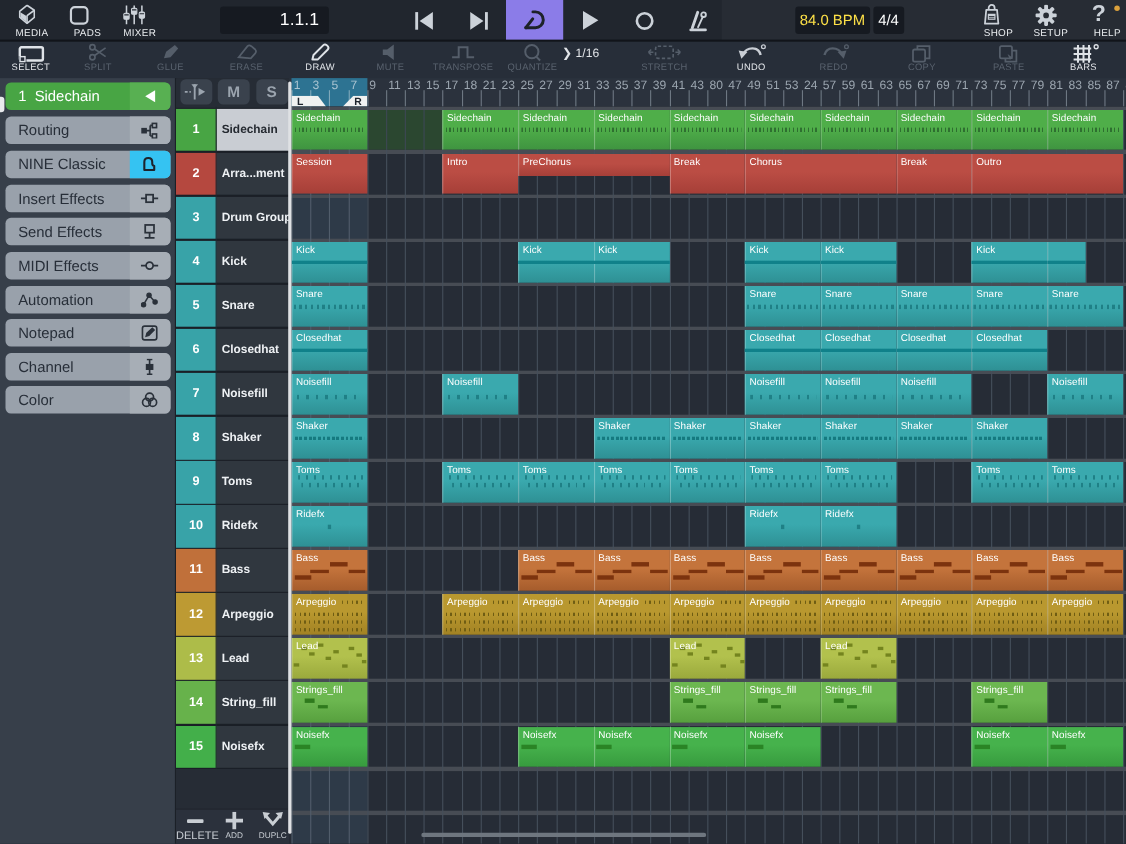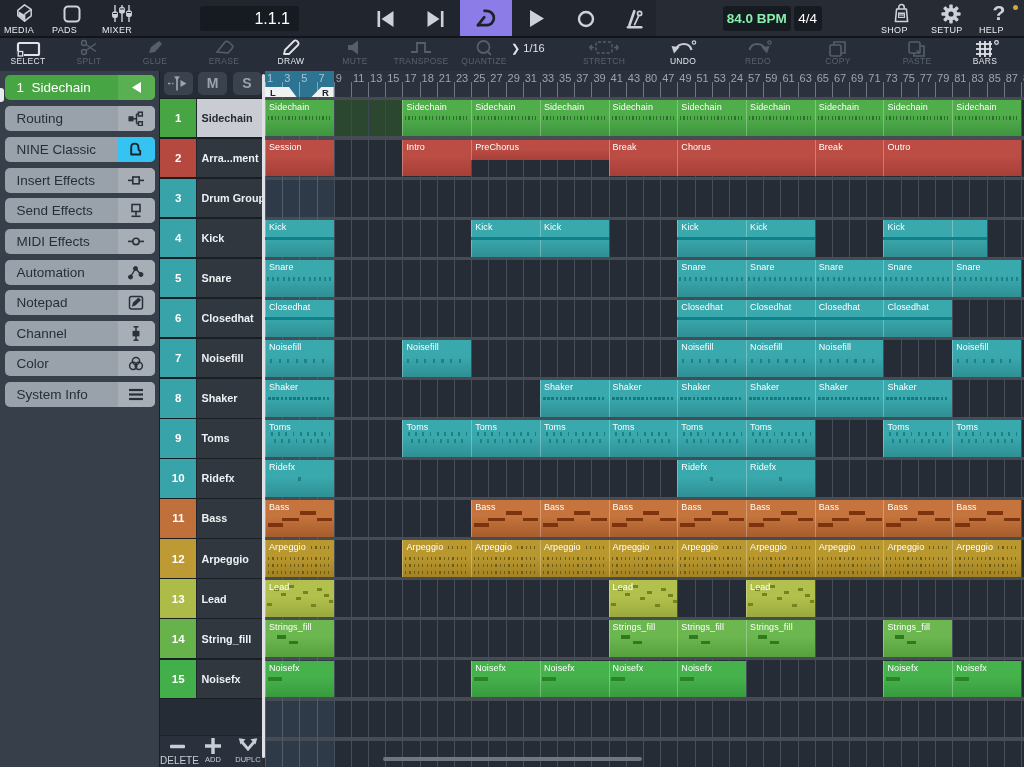--- a/index.html
+++ b/index.html
@@ -1,18 +1,18 @@
 <!DOCTYPE html>
 <html><head><meta charset="utf-8"><style>
 *{margin:0;padding:0;box-sizing:border-box;font-family:"Liberation Sans",sans-serif;}
 html,body{width:1024px;height:767px;overflow:hidden;background:#262c36;}
 #app{transform:translateZ(0);will-change:transform;}
 .abs{position:absolute;}
 #app{position:relative;width:1024px;height:767px;}
-.lbl{position:absolute;font-size:8.5px;color:#e9ecef;letter-spacing:.3px;text-align:left;}
+.lbl{position:absolute;font-size:8.5px;color:#e9ecef;letter-spacing:.3px;text-align:right;}
 .clip{position:absolute;overflow:hidden;border-radius:0;}
 .clip .t{position:absolute;top:2px;left:4px;font-size:9px;font-weight:400;color:#fff;letter-spacing:.1px;white-space:nowrap;}
 .num{position:absolute;left:160px;width:36.5px;display:flex;align-items:center;justify-content:center;color:#fff;font-size:11.5px;font-weight:700;}
 .name{position:absolute;left:196.5px;width:66.5px;color:#eef1f4;font-size:10.8px;font-weight:700;display:flex;align-items:center;padding-left:5px;overflow:hidden;white-space:nowrap;}
 .sbtn{position:absolute;left:4.5px;width:150px;height:25px;background:#99a1ab;border-radius:5px;color:#272e38;font-size:13.5px;display:flex;align-items:center;padding-left:12px;}
 .sbtn .iz{position:absolute;right:0;top:0;width:37px;height:25px;background:#a7aeb6;border-radius:0 5px 5px 0;display:flex;align-items:center;justify-content:center;}
 .rnum{position:absolute;top:0.5px;font-size:11px;color:#9ca6b0;}
 </style></head>
 <body>
 <div id="app">
@@ -69,21 +69,21 @@
       <circle cx="9" cy="9" r="7" fill="none" stroke="#ccd2d9" stroke-width="2.4"></circle>
     </svg>
 <svg class="abs" style="left:626px;top:9px" width="18" height="20" viewBox="0 0 18 20">
 <g fill="none" stroke="#ccd2d9" stroke-linecap="round">
 <path d="M3.4 16.2 L8.3 2.2" stroke-width="2.6"></path>
 <path d="M2 18.2 L15.3 18.2" stroke-width="2.6"></path>
 <path d="M8.6 15.7 L12.9 6.3" stroke-width="1.7"></path>
 <circle cx="13.6" cy="4.4" r="2.1" stroke-width="1.7"></circle>
 </g>
     </svg>
-<div class="abs" style="left:722.5px;top:5.5px;width:68.5px;height:25.5px;background:#161a21;border-radius:3px;color:#86efac;font-size:13.5px;text-align:center;line-height:25.5px;font-weight:bold;">84.0 BPM</div>
+<div class="abs" style="left:722.5px;top:5.5px;width:68.5px;height:25.5px;background:#161a21;border-radius:3px;color:#fde047;font-size:13.5px;text-align:center;line-height:25.5px;">84.0 BPM</div>
 <div class="abs" style="left:793.5px;top:5.5px;width:28.5px;height:25.5px;background:#161a21;border-radius:3px;color:#fff;font-size:13.5px;text-align:center;line-height:25.5px;">4/4</div>
 <svg class="abs" style="left:893px;top:3px" width="17" height="20" viewBox="0 0 17 20">
 <g fill="none" stroke="#ccd2d9" stroke-width="1.6">
 <path d="M3.6 6 L13.4 6 L14.6 18.5 L2.4 18.5 Z" stroke-linejoin="round"></path>
 <path d="M5.8 6 L5.8 4.2 A2.7 2.7 0 0 1 11.2 4.2 L11.2 6"></path>
 </g>
 <rect x="5" y="9.5" width="7" height="5.5" fill="#ccd2d9"></rect>
 <g stroke="#272c34" stroke-width="0.8">
         <line x1="6" y1="12" x2="11" y2="12"></line>
         <line x1="6" y1="13.5" x2="11" y2="13.5"></line>
@@ -273,29 +273,20 @@
             <line x1="5.5" y1="14.2" x2="10.5" y2="14.2"></line>
           </g>
         </svg>
       </div></div>
 <div class="sbtn" style="top:351.44999999999993px;">Color<div class="iz">
         <svg width="16" height="15" viewBox="0 0 16 15">
           <g fill="none" stroke="#2a313a" stroke-width="1.5">
             <circle cx="8" cy="5" r="3.6"></circle>
             <circle cx="5.2" cy="9.8" r="3.6"></circle>
             <circle cx="10.8" cy="9.8" r="3.6"></circle>
-          </g>
-        </svg>
-      </div></div>
-<div class="sbtn" style="top:382.1px;">System Info<div class="iz">
-        <svg width="16" height="15" viewBox="0 0 16 15">
-          <g stroke="#2a313a" stroke-width="2.2">
-            <line x1="1" y1="3" x2="15" y2="3"></line>
-            <line x1="1" y1="7.5" x2="15" y2="7.5"></line>
-            <line x1="1" y1="12" x2="15" y2="12"></line>
           </g>
         </svg>
       </div></div>
 <div class="abs" style="left:160px;top:71px;width:103px;height:696px;background:#262c35;"></div>
 <div class="abs" style="left:163.5px;top:72px;width:29px;height:23px;background:#3a424d;border-radius:5px;top:72px;"><svg width="29" height="23" viewBox="0 0 29 23">
         <g stroke="#9ba4ae" stroke-width="1.7" fill="#9ba4ae">
           <line x1="4" y1="11.5" x2="9.5" y2="11.5" stroke-dasharray="2.6 1.6"></line>
           <line x1="13" y1="4.5" x2="13" y2="18.5"></line>
           <path d="M10 4.5 L16 4.5 L13 8.5 Z" stroke="none"></path>
           <path d="M16.5 8 L22.5 11.5 L16.5 15 Z" stroke="none"></path>

